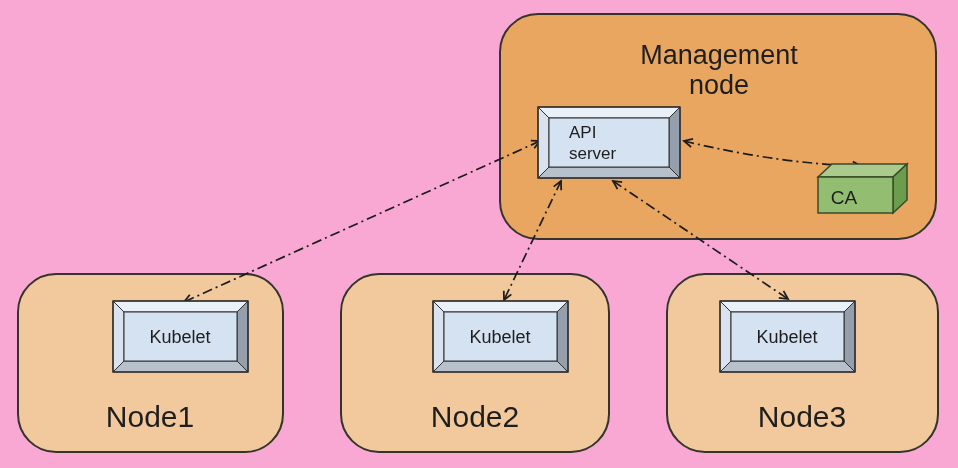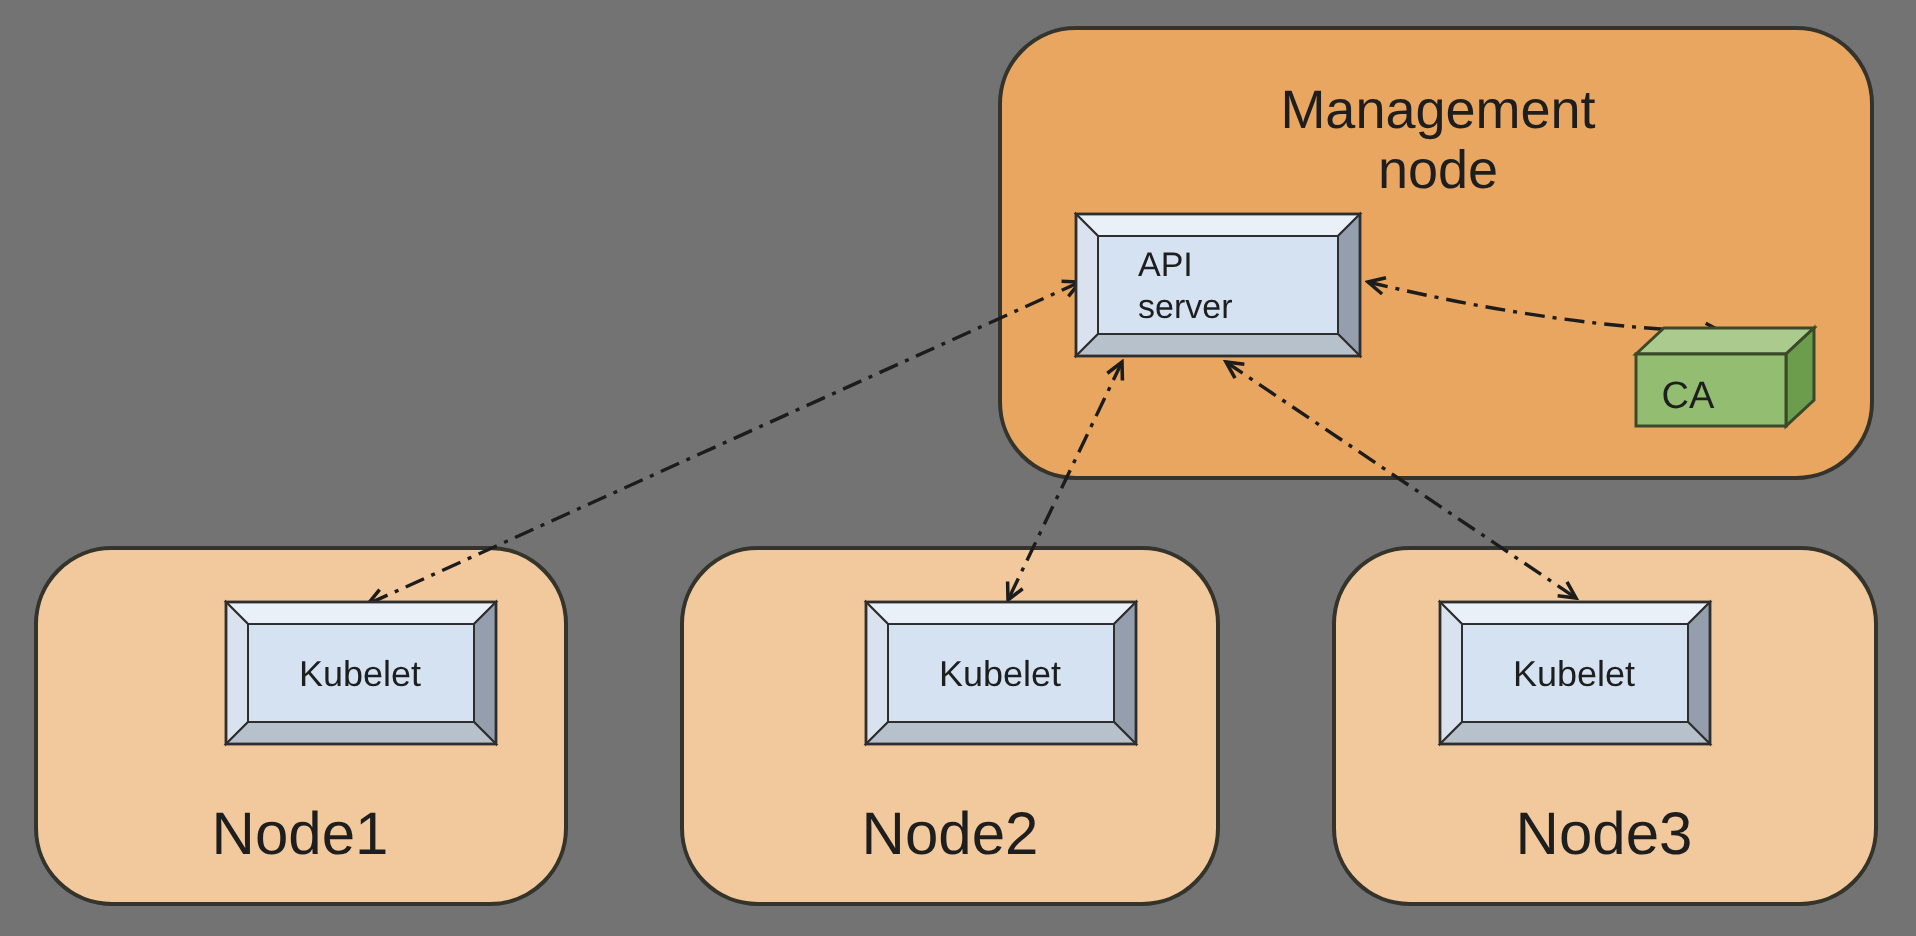--- a/index.html
+++ b/index.html
@@ -5,21 +5,21 @@
   html, body {
     margin: 0;
     padding: 0;
     background: #ffffff;
     font-family: "Liberation Sans", sans-serif;
   }
   .canvas {
     position: relative;
     width: 958px;
     height: 468px;
-    background: #737373;
+    background: #f9a8d4;
     overflow: hidden;
     text-align: right;
   }
   svg text {
     font-family: "Liberation Sans", sans-serif;
     fill: #1e1e1e;
   }
   .title-text   { font-size: 27px; text-anchor: middle; }
   .node-label   { font-size: 30px; text-anchor: middle; }
   .comp-label   { font-size: 18px; text-anchor: middle; }

